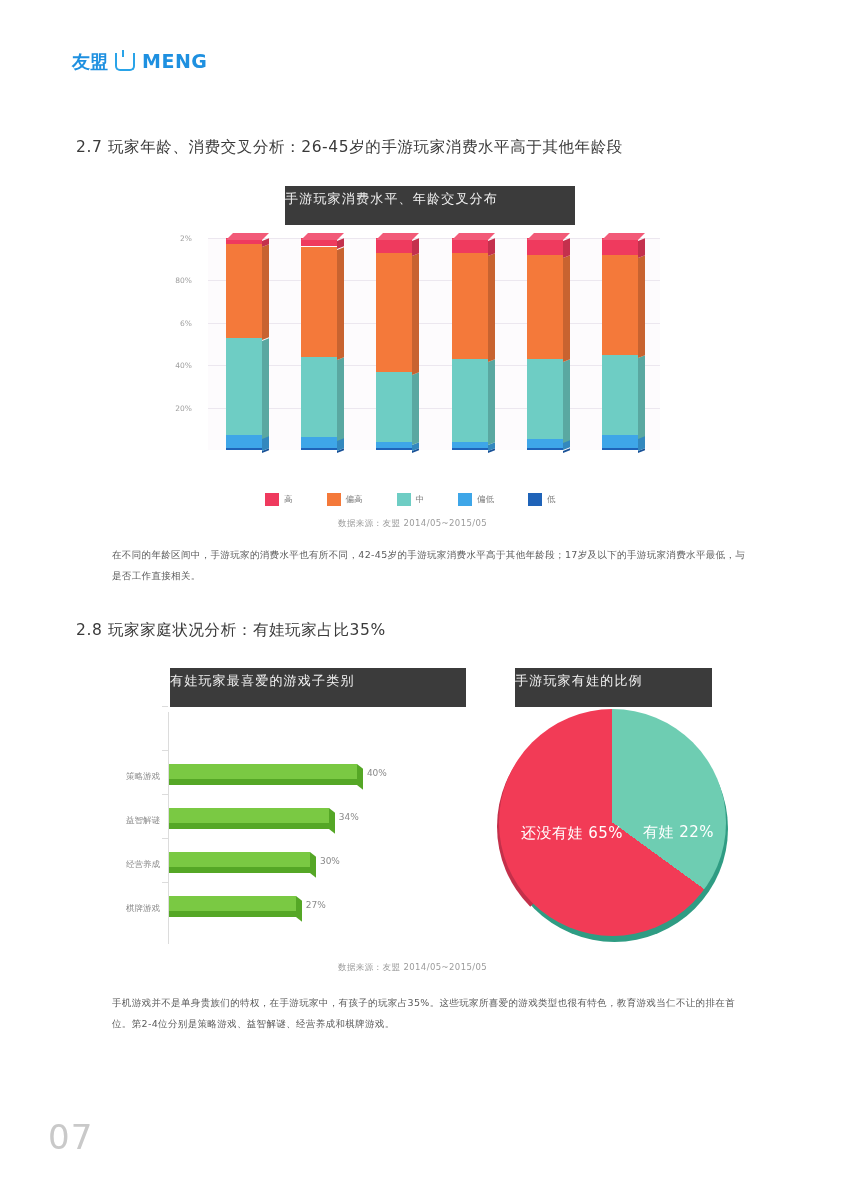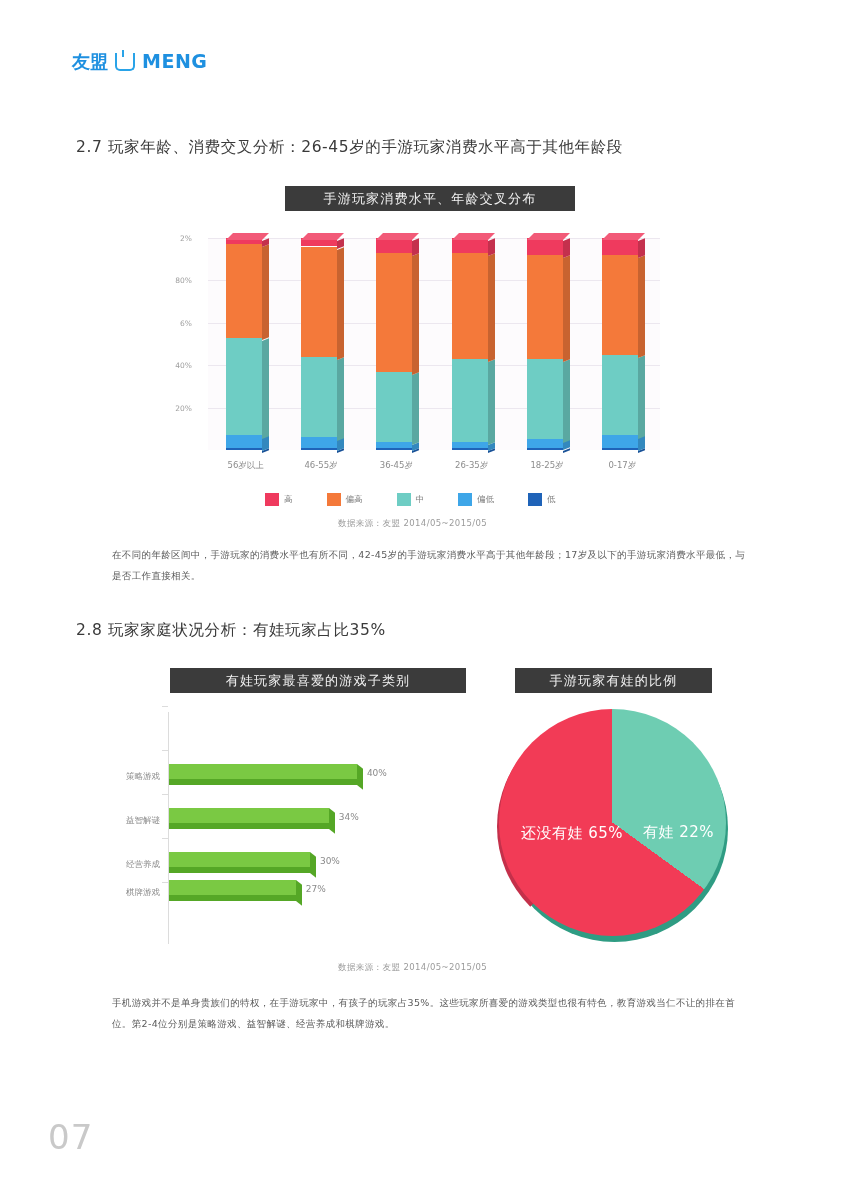--- a/index.html
+++ b/index.html
@@ -67,23 +67,22 @@
   #heading-27 { top: 137px; }
   #heading-28 { top: 620px; }
 
   
   .chart-banner {
     position: absolute;
     background: #3b3b3b;
     color: #f2f2f2;
     font-size: 13px;
     letter-spacing: 1.2px;
-    text-align: center;
     line-height: 25px;
-    height: 25px;
+    height: 39px;
     white-space: nowrap;
   }
   #banner-stacked { left: 285px; top: 186px; width: 290px; }
   #banner-bar     { left: 170px; top: 668px; width: 296px; }
   #banner-pie     { left: 515px; top: 668px; width: 197px; }
 
   
   #stacked-chart {
     position: absolute;
     left: 160px;
@@ -468,28 +467,20 @@
           <div class="face" style="background: rgb(244, 121, 58);"></div>
           <div class="side" style="background: rgb(200, 99, 48); height: 99.64px;"></div>
         </div>
         <div class="sc-seg" style="bottom: 195.04px; height: 16.96px;">
           <div class="face" style="background: rgb(239, 58, 94);"></div>
           <div class="side" style="background: rgb(196, 48, 77); height: 16.96px;"></div>
           <div class="sc-top" style="background: rgb(242, 90, 120);"></div>
         </div>
       </div>
     </div>
-  <div class="sc-xlabels" id="sc-xlabels">
-      <div class="sc-xlabel" style="left: 37.6667px;">56岁以上</div>
-      <div class="sc-xlabel" style="left: 113px;">46-55岁</div>
-      <div class="sc-xlabel" style="left: 188.333px;">36-45岁</div>
-      <div class="sc-xlabel" style="left: 263.667px;">26-35岁</div>
-      <div class="sc-xlabel" style="left: 339px;">18-25岁</div>
-      <div class="sc-xlabel" style="left: 414.333px;">0-17岁</div>
-    </div>
 </div>
 
 <div id="stacked-legend">
     <div class="legend-item">
       <span class="legend-swatch" style="background: rgb(239, 58, 94);"></span>
       <span class="legend-text">高</span>
     </div>
     <div class="legend-item">
       <span class="legend-swatch" style="background: rgb(244, 121, 58);"></span>
       <span class="legend-text">偏高</span>
@@ -543,21 +534,21 @@
     <div class="hb-row" style="top: 136px;">
       <div class="hb-label">经营养成</div>
       <div class="hb-bar" style="width: 140.909px;">
         <div class="hb-face"></div>
         <div class="hb-bottom"></div>
         <div class="hb-cap"></div>
       </div>
       <div class="hb-value" style="left: 227.909px;">30%</div>
     </div>
     <div class="hb-tick" style="top: 126px;"></div>
-    <div class="hb-row" style="top: 164px;">
+    <div class="hb-row" style="top: 180px;">
       <div class="hb-label">棋牌游戏</div>
       <div class="hb-bar" style="width: 126.818px;">
         <div class="hb-face"></div>
         <div class="hb-bottom"></div>
         <div class="hb-cap"></div>
       </div>
       <div class="hb-value" style="left: 213.818px;">27%</div>
     </div>
     <div class="hb-tick" style="top: 170px;"></div>
   </div>

